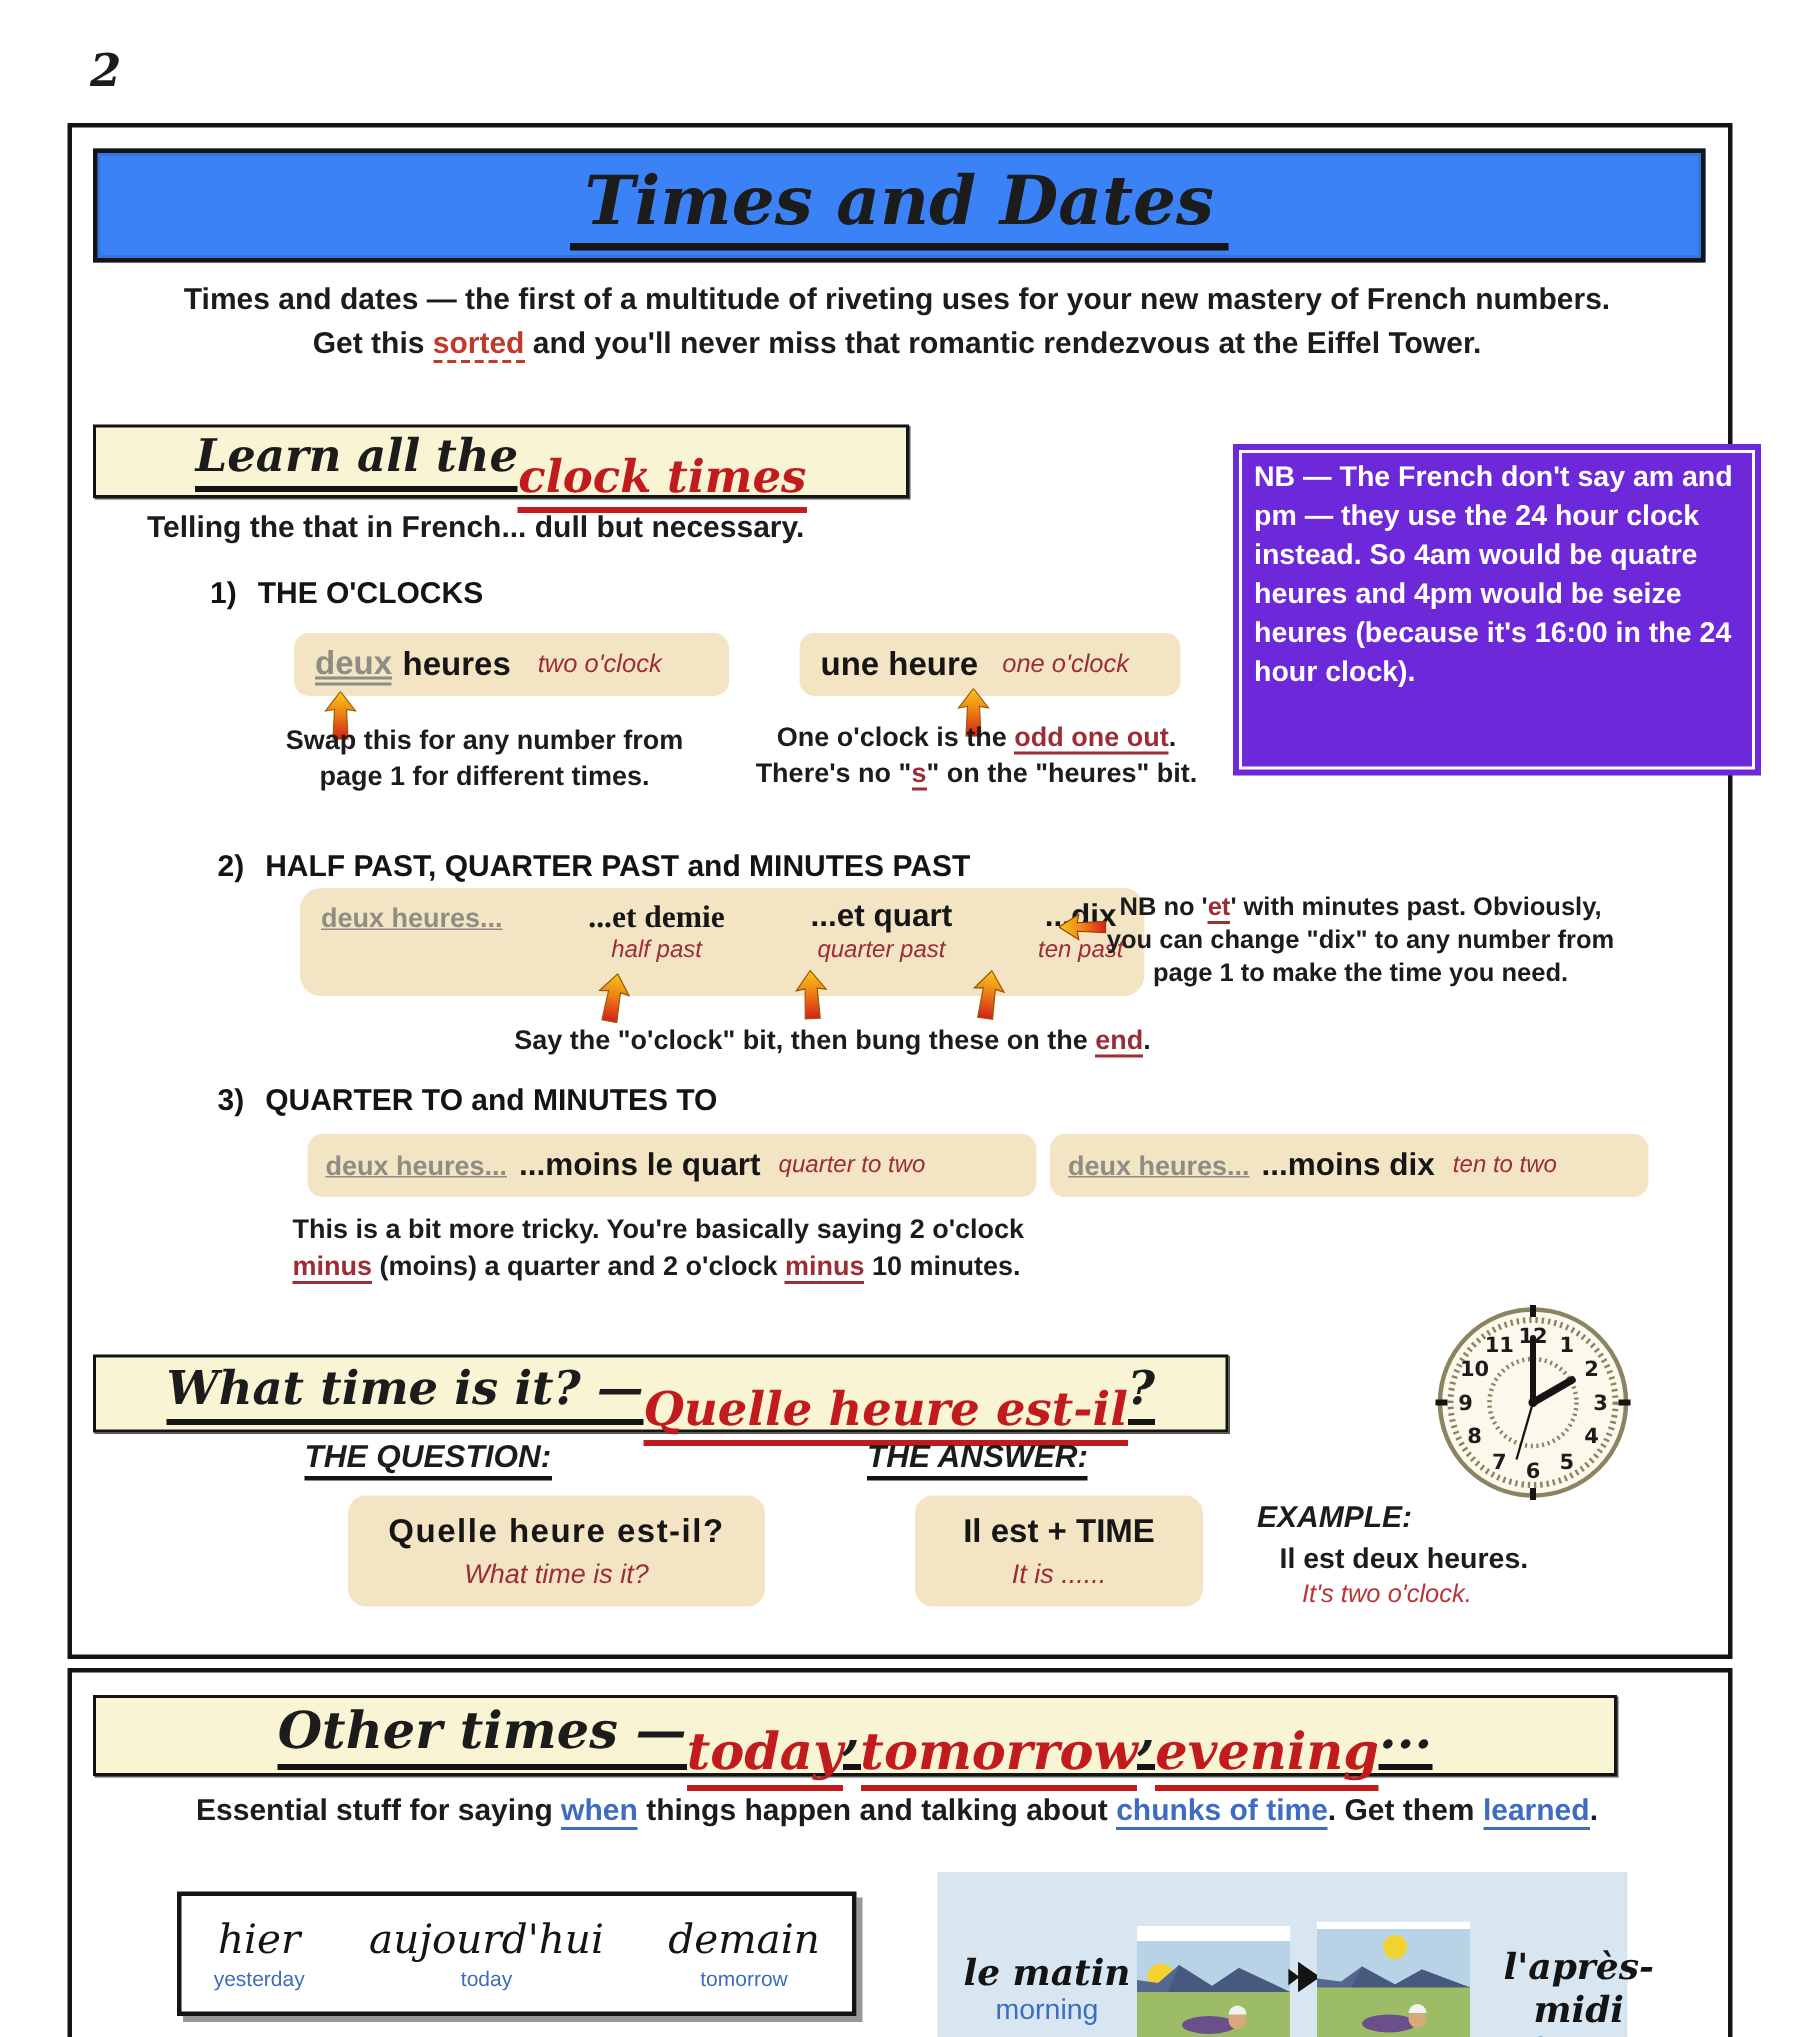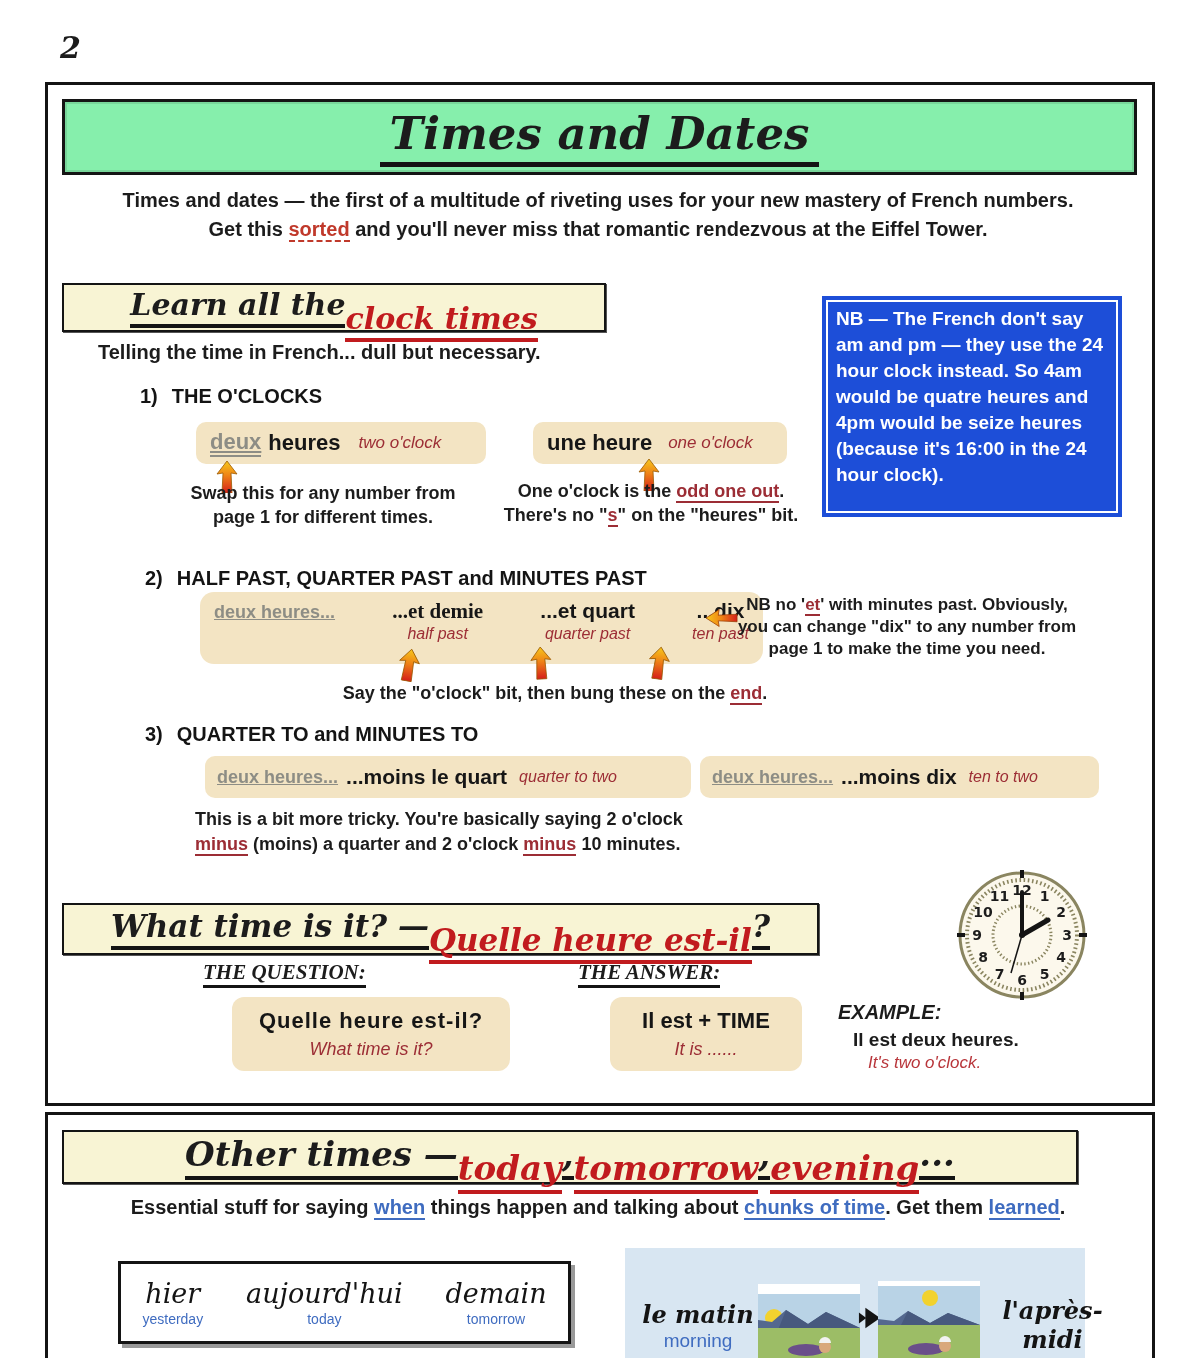--- a/index.html
+++ b/index.html
@@ -3,45 +3,45 @@
 <meta charset="utf-8">
 <style>
   html,body{margin:0;padding:0;}
   .page{position:relative;width:1200px;height:1358px;background:#fff;overflow:hidden;
         font-family:"Liberation Sans",sans-serif;color:#1c1c1c;}
   .abs{position:absolute;}
   .frame{position:absolute;border:3px solid #141414;background:#fff;}
   .serifhead{font-family:"DejaVu Serif",serif;font-weight:bold;font-style:italic;}
   .bodytxt{font-weight:bold;color:#1c1c1c;}
   .center{text-align:center;}
-  .banner{position:absolute;left:62px;top:99px;width:1069px;height:70px;background:#86efac;
+  .banner{position:absolute;left:62px;top:99px;width:1069px;height:70px;background:#3b82f6;
           border:3px solid #141414;display:flex;align-items:center;justify-content:center;
           box-shadow:inset 0 0 0 2px rgba(0,0,0,0.10);}
   .banner .t{font-size:45px;border-bottom:5px solid #141414;padding:0 10px 2px;}
   .ybox{position:absolute;background:#f8f4d4;border:2px solid #141414;display:flex;
         align-items:center;justify-content:center;box-shadow:1px 1px 0 #555;}
   .ul-b{border-bottom:4px solid #141414;padding-bottom:2px;}
   .ul-r{border-bottom:4px solid #c11b1e;padding-bottom:2px;margin-top:27px;}
   .red{color:#c11b1e;}
   .link-dred{color:#9c2d35;border-bottom:2px solid #9c2d35;}
   .link-red-dash{color:#c0392b;border-bottom:2px dashed #c0392b;}
   .link-blue{color:#3f6cc0;border-bottom:2px solid #3f6cc0;}
   .pill{position:absolute;background:#f3e4c3;border-radius:10px;display:flex;align-items:center;}
   .fr-gray{color:#8d8d85;font-weight:bold;text-decoration:underline;}
   .fr-b{color:#161616;font-weight:bold;}
   .en-i{color:#9c2d35;font-style:italic;}
-  .nbbox{position:absolute;left:822px;top:296px;width:300px;height:221px;background:#1d4ed8;}
+  .nbbox{position:absolute;left:822px;top:296px;width:352px;height:221px;background:#6d28d9;}
   .nbbox .inner{position:absolute;left:4px;top:4px;right:4px;bottom:4px;border:2px solid #fff;}
   .nbbox .txt{position:absolute;left:14px;top:10px;right:12px;color:#fff;font-weight:bold;
               font-size:19px;line-height:26px;}
   .itemhead{position:absolute;font-size:20px;font-weight:bold;color:#141414;}
   .itemhead .num{margin-right:14px;}
   .cap{position:absolute;font-weight:bold;font-size:18px;line-height:24px;color:#1c1c1c;}
   .qlabel{font-size:21px;font-weight:bold;font-style:italic;border-bottom:3px solid #141414;
-          padding-bottom:1px;font-family:Liberation Serif, serif;}
+          padding-bottom:1px;}
   .qa-pill{position:absolute;background:#f3e4c3;border-radius:12px;display:flex;
            flex-direction:column;align-items:center;justify-content:center;gap:5px;}
   .daysbox{position:absolute;left:118px;top:1261px;width:447px;height:77px;background:#fff;
            border:3px solid #141414;box-shadow:4px 4px 0 rgba(70,70,70,0.55);
            display:flex;align-items:center;justify-content:space-around;}
   .daycol{text-align:center;}
   .dayfr{font-family:"DejaVu Serif",serif;font-style:italic;font-size:27px;color:#141414;}
   .dayen{font-size:14px;color:#3f6cc0;margin-top:2px;}
   .bluepanel{position:absolute;left:625px;top:1248px;width:460px;height:130px;background:#d8e6f2;}
   .todlabel{position:absolute;left:778px;top:1241px;width:160px;height:34px;background:#fff;
@@ -82,21 +82,21 @@
   <div class="abs bodytxt center" style="left:48px;top:186px;width:1100px;font-size:20px;line-height:29px;">
     <div>Times and dates — the first of a multitude of riveting uses for your new mastery of French numbers.</div>
     <div><span>Get this </span><span class="link-red-dash">sorted</span><span> and you'll never miss that romantic rendezvous at the Eiffel Tower.</span></div>
   </div>
 
   <div class="ybox serifhead" style="left:62px;top:283px;width:540px;height:45px;font-size:30px;">
     <span class="ul-b">Learn all the </span>
       <span class="red ul-r">clock times</span>
   </div>
 
-  <div class="abs bodytxt" style="left:98px;top:341px;font-size:20px;">Telling the time in French... dull but necessary.</div>
+  <div class="abs bodytxt" style="left:98px;top:341px;font-size:20px;">Telling the that in French... dull but necessary.</div>
 
   <div class="nbbox">
     <div class="inner"></div>
     <div class="txt">NB — The French don't say am and pm — they use the 24 hour clock instead.  So 4am would be quatre heures and 4pm would be seize heures (because it's 16:00 in the 24 hour clock).</div>
   </div>
 
   <div class="itemhead" style="left:140px;top:385px;">
     <span class="num">1)</span><span>THE O'CLOCKS</span>
   </div>
 

